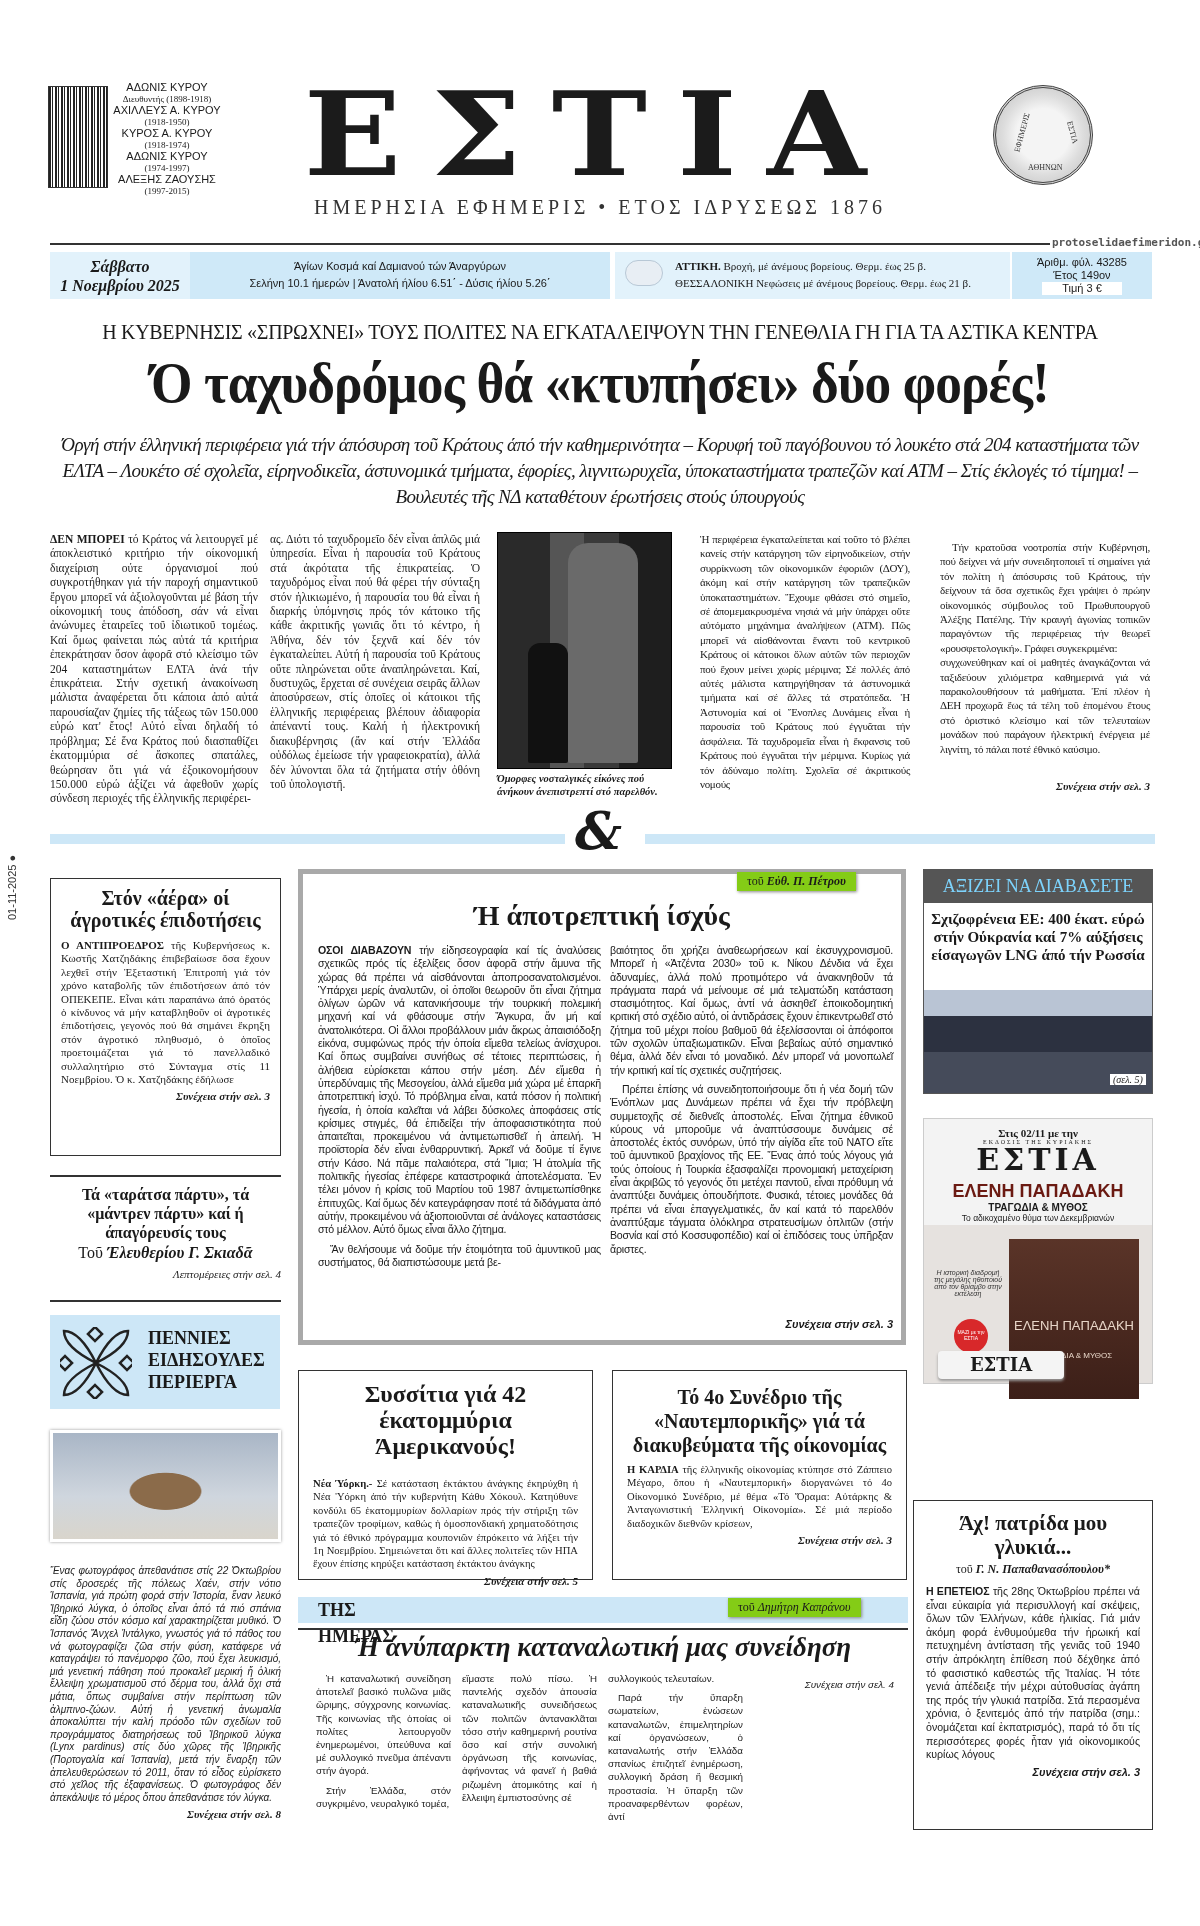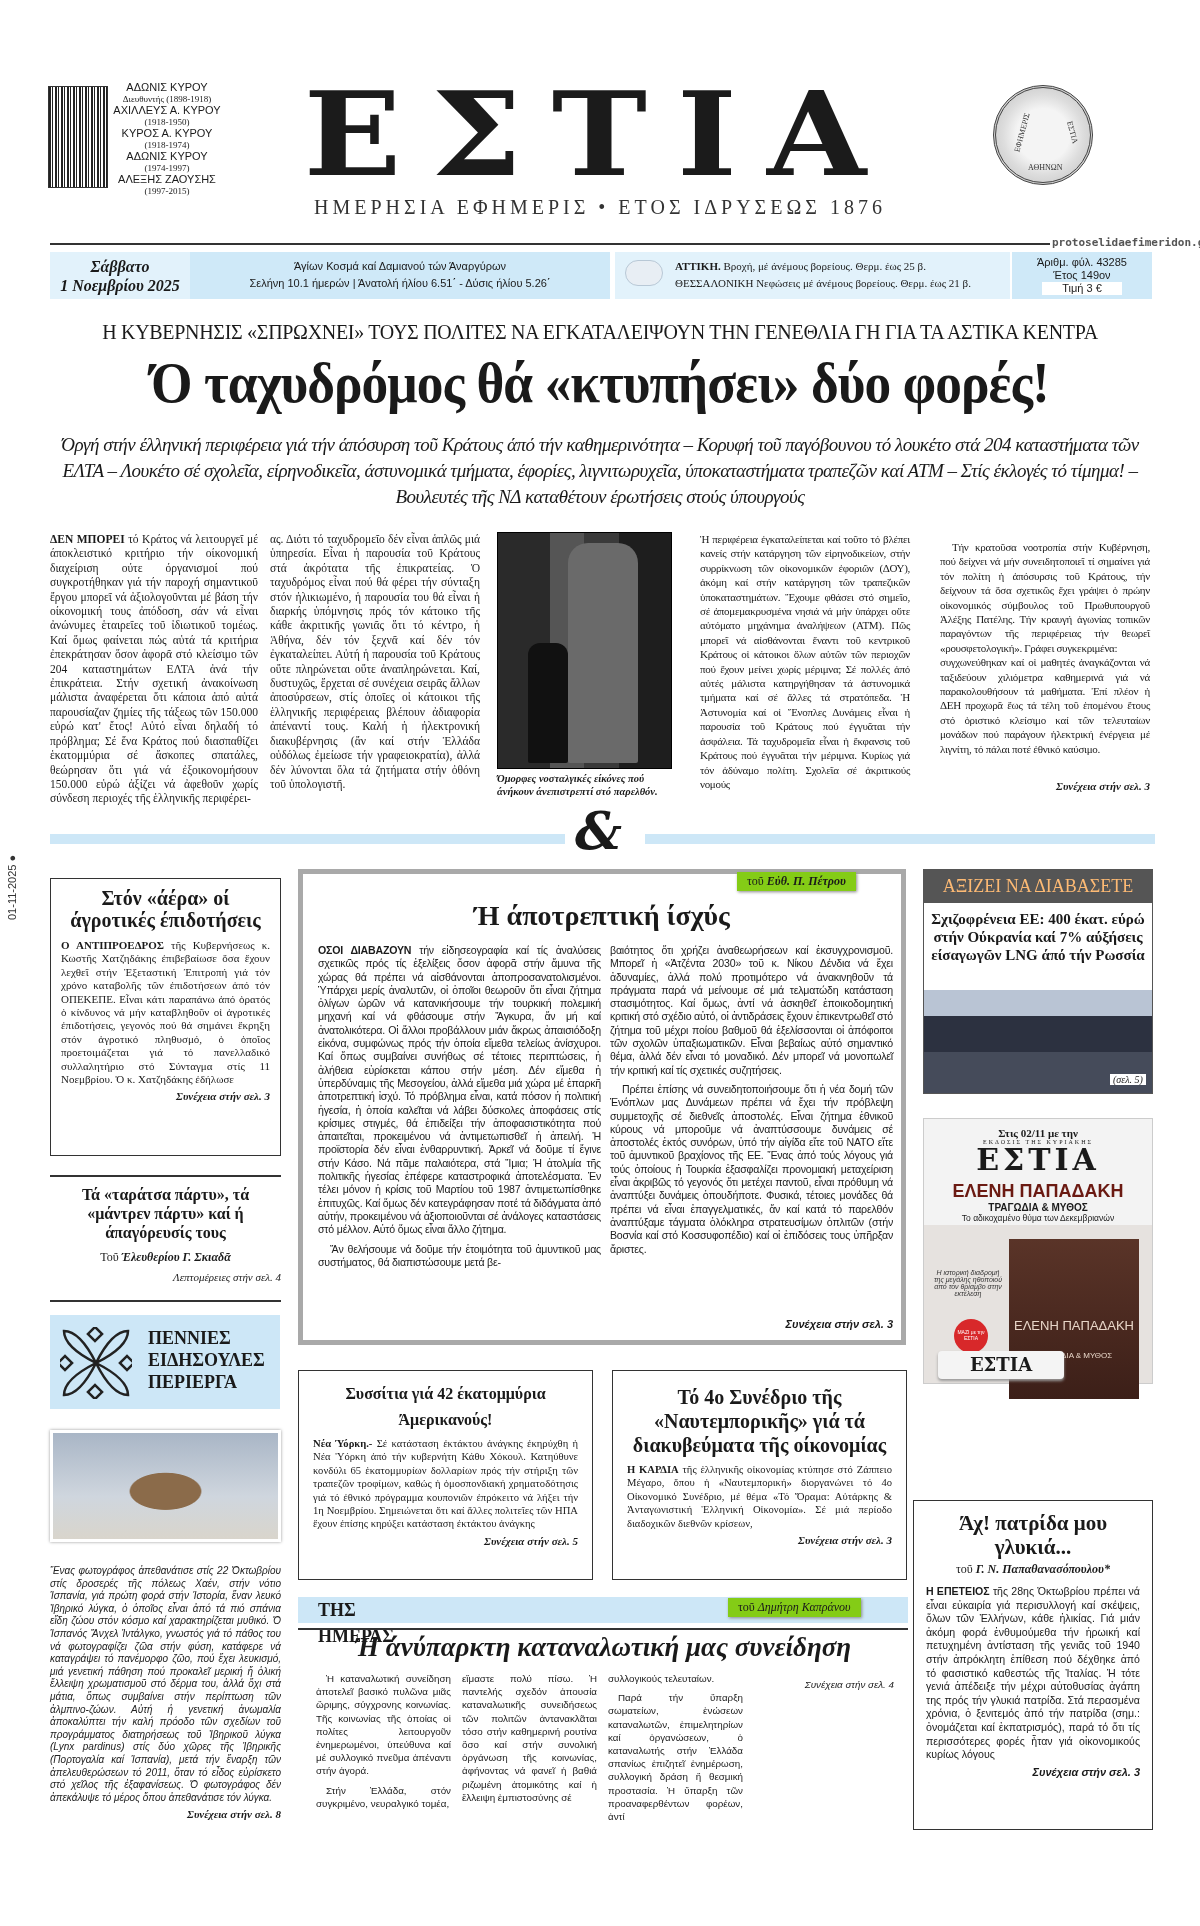--- a/index.html
+++ b/index.html
@@ -34,21 +34,21 @@
 .caption{left:497px;top:772px;width:180px;font-style:italic;font-weight:bold;font-size:10.5px;line-height:13px}
 .amp-line{top:834px;height:10px;background:#cde7f7}
 .amp{left:575px;top:800px;font-family:"DejaVu Serif",serif;font-style:italic;font-size:52px;font-weight:bold}
 .vertdate{left:6px;top:855px;font-family:"Liberation Sans",sans-serif;font-size:11px;color:#333;transform:rotate(-90deg);transform-origin:left top;white-space:nowrap}
 .box{border:1px solid #333;background:#fff}
 h3.t{font-weight:bold;text-align:center}
 .cont{font-style:italic;font-weight:bold;font-size:11px;text-align:right}
 .sans{font-family:"Liberation Sans","DejaVu Sans",sans-serif}
 .op-frame{left:298px;top:869px;width:608px;height:476px;border:5px solid #a9a9a9;background:#fff}
 .byline-tab{background:#84cc16;box-shadow:1px 1px 3px #888;font-size:12px;padding:2px 10px}
-.worth-hdr{left:923px;top:869px;width:230px;height:34px;background:#555;color:#fdba74;text-align:center;font-size:18px;line-height:34px}
+.worth-hdr{left:923px;top:869px;width:230px;height:34px;background:#555;color:#7dd3fc;text-align:center;font-size:18px;line-height:34px}
 .worth-box{left:923px;top:869px;width:230px;height:225px;border:1px solid #555}
 .eu-photo{left:924px;top:990px;width:228px;height:103px;background:linear-gradient(180deg,#b9c4d4 0 25%,#2c3140 25% 60%,#454b5a 60%)}
 .promo{left:923px;top:1118px;width:230px;height:266px;border:1px solid #ccc;background:linear-gradient(180deg,#f3f3f3 0 40%,#e6e2df 40%)}
 .book{position:absolute;left:85px;top:120px;width:130px;height:160px;background:linear-gradient(180deg,#5a3428,#3c1f18)}
 .penn{left:50px;top:1315px;width:230px;height:94px;background:#cde7f7}
 .lynx{left:50px;top:1430px;width:231px;height:112px;border:3px solid #fff;box-shadow:0 0 3px #999;background:radial-gradient(ellipse at 50% 55%,#8b6b4a 0 22%,transparent 23%),linear-gradient(180deg,#a9b6c6,#cfd6de 60%,#d9d5cc)}
 .ital{font-style:italic}
 .day-bar{left:298px;top:1597px;width:855px;height:26px;background:#cde7f7}
 .day-label{left:298px;top:1597px;width:118px;height:26px;background:#cde7f7;font-weight:bold;font-size:18px;line-height:26px;padding-left:20px}
 .day-box{left:298px;top:1628px;width:610px;height:200px;border-top:2px solid #333}
@@ -125,21 +125,21 @@
 <div class="abs amp">&amp;</div>
 <div class="abs vertdate" style="top:920px">01-11-2025 ●</div>
 
 <div class="abs box" style="left:50px;top:878px;width:231px;height:278px;padding:8px 10px">
   <h3 class="t" style="font-size:20px;line-height:22px;margin-bottom:8px">Στόν «άέρα» οί άγροτικές έπιδοτήσεις</h3>
   <div class="col" style="font-size:11px;line-height:13.4px"><b>Ο ΑΝΤΙΠΡΟΕΔΡΟΣ</b><span> τῆς Κυβερνήσεως κ. Κωστῆς Χατζηδάκης ἐπιβεβαίωσε ὅσα ἔχουν λεχθεῖ στήν Ἐξεταστική Ἐπιτροπή γιά τόν χρόνο καταβολῆς τῶν ἐπιδοτήσεων ἀπό τόν ΟΠΕΚΕΠΕ. Εἶναι κάτι παραπάνω ἀπό ὁρατός ὁ κίνδυνος νά μήν καταβληθοῦν οἱ ἀγροτικές ἐπιδοτήσεις, γεγονός πού θά σημάνει ἔκρηξη στόν ἀγροτικό πληθυσμό, ὁ ὁποῖος προετοιμάζεται γιά τό πανελλαδικό συλλαλητήριο στό Σύνταγμα στίς 11 Νοεμβρίου. Ὁ κ. Χατζηδάκης ἐδήλωσε</span></div>
   <div class="cont" style="margin-top:4px">Συνέχεια στήν σελ. 3</div>
 </div>
 <div class="abs" style="left:50px;top:1175px;width:231px;height:127px;border-top:2px solid #333;border-bottom:2px solid #333;text-align:center;padding-top:8px">
   <h3 class="t" style="font-size:16px;line-height:19px">Τά «ταράτσα πάρτυ», τά «μάντρεν πάρτυ» καί ή άπαγόρευσίς τους</h3>
-  <div style="font-size:12px;margin-top:8px"><span>Τοῦ</span> <i><b>Έλευθερίου Γ. Σκιαδᾶ</b></i></div>
+  <div style="font-size:16px;margin-top:2px"><span>Τοῦ</span> <i><b>Έλευθερίου Γ. Σκιαδᾶ</b></i></div>
   <div class="ital" style="font-size:11px;text-align:right;margin-top:6px">Λεπτομέρειες στήν σελ. 4</div>
 </div>
 <div class="abs penn">
   <svg style="position:absolute;left:10px;top:12px" width="72" height="72" viewBox="0 0 72 72">
     <g fill="none" stroke="#222" stroke-width="2.5">
       <path d="M36 36 Q20 4 4 4 Q4 20 36 36Z"></path>
         <path d="M36 36 Q52 4 68 4 Q68 20 36 36Z"></path>
       <path d="M36 36 Q20 68 4 68 Q4 52 36 36Z"></path>
         <path d="M36 36 Q52 68 68 68 Q68 52 36 36Z"></path>
       <rect x="30" y="2" width="10" height="10" transform="rotate(45 35 7)"></rect>
@@ -194,21 +194,21 @@
 </div>
 
 <div class="abs box" style="left:913px;top:1500px;width:240px;height:330px;padding:10px 12px">
   <h3 class="t" style="font-size:21px;line-height:24px">Άχ! πατρίδα μου γλυκιά...</h3>
   <div style="text-align:center;font-size:12px;margin:3px 0 8px"><span>τοῦ</span> <i><b>Γ. Ν. Παπαθανασόπουλου*</b></i></div>
   <div class="col sans" style="font-size:10.6px;line-height:13.6px"><b>Η ΕΠΕΤΕΙΟΣ</b><span> τῆς 28ης Ὀκτωβρίου πρέπει νά εἶναι εὐκαιρία γιά περισυλλογή καί σκέψεις, ὅλων τῶν Ἑλλήνων, κάθε ἡλικίας. Γιά μιάν ἀκόμη φορά ἐνθυμούμεθα τήν ἡρωική καί πετυχημένη ἀντίσταση τῆς γενιᾶς τοῦ 1940 στήν ἀπρόκλητη ἐπίθεση πού δέχθηκε ἀπό τό φασιστικό καθεστώς τῆς Ἰταλίας. Ἡ τότε γενιά ἀπέδειξε τήν μέχρι αὐτοθυσίας ἀγάπη της πρός τήν γλυκιά πατρίδα. Στά περασμένα χρόνια, ὁ ξενιτεμός ἀπό τήν πατρίδα (σημ.: ὀνομάζεται καί ἐκπατρισμός), παρά τό ὅτι τίς περισσότερες φορές ἦταν γιά οἰκονομικούς κυρίως λόγους</span></div>
   <div class="cont sans" style="margin-top:4px">Συνέχεια στήν σελ. 3</div>
 </div>
 
 <div class="abs box" style="left:298px;top:1370px;width:295px;height:210px;padding:10px 14px">
-  <h3 class="t" style="font-size:16px;line-height:26px;margin-bottom:4px">Συσσίτια γιά 42 έκατομμύρια Άμερικανούς!</h3>
+  <h3 class="t" style="font-size:24px;line-height:26px;margin-bottom:18px">Συσσίτια γιά 42 έκατομμύρια Άμερικανούς!</h3>
   <div class="col" style="font-size:10.6px;line-height:13.4px"><b>Νέα Ύόρκη.-</b><span> Σέ κατάσταση ἐκτάκτου ἀνάγκης ἐκηρύχθη ἡ Νέα Ὑόρκη ἀπό τήν κυβερνήτη Κάθυ Χόκουλ. Κατηύθυνε κονδύλι 65 ἑκατομμυρίων δολλαρίων πρός τήν στήριξη τῶν τραπεζῶν τροφίμων, καθώς ἡ ὁμοσπονδιακή χρηματοδότησις γιά τό ἐθνικό πρόγραμμα κουπονιῶν ἐπρόκειτο νά λήξει τήν 1η Νοεμβρίου. Σημειώνεται ὅτι καί ἄλλες πολιτεῖες τῶν ΗΠΑ ἔχουν ἐπίσης κηρύξει κατάσταση ἐκτάκτου ἀνάγκης</span></div>
   <div class="cont" style="margin-top:4px">Συνέχεια στήν σελ. 5</div>
 </div>
 
 <div class="abs box" style="left:612px;top:1370px;width:295px;height:210px;padding:14px 14px">
   <h3 class="t" style="font-size:20px;line-height:24px;margin-bottom:6px">Τό 4ο Συνέδριο τῆς «Ναυτεμπορικῆς» γιά τά διακυβεύματα τῆς οίκονομίας</h3>
   <div class="col" style="font-size:10.6px;line-height:13.4px"><b>Η ΚΑΡΔΙΑ</b><span> τῆς ἑλληνικῆς οἰκονομίας κτύπησε στό Ζάππειο Μέγαρο, ὅπου ἡ «Ναυτεμπορική» διοργανώνει τό 4ο Οἰκονομικό Συνέδριο, μέ θέμα «Τό Ὅραμα: Αὐτάρκης &amp; Ἀνταγωνιστική Ἑλληνική Οἰκονομία». Σέ μιά περίοδο διαδοχικῶν διεθνῶν κρίσεων,</span></div>
   <div class="cont" style="margin-top:4px">Συνέχεια στήν σελ. 3</div>
 </div>
 

